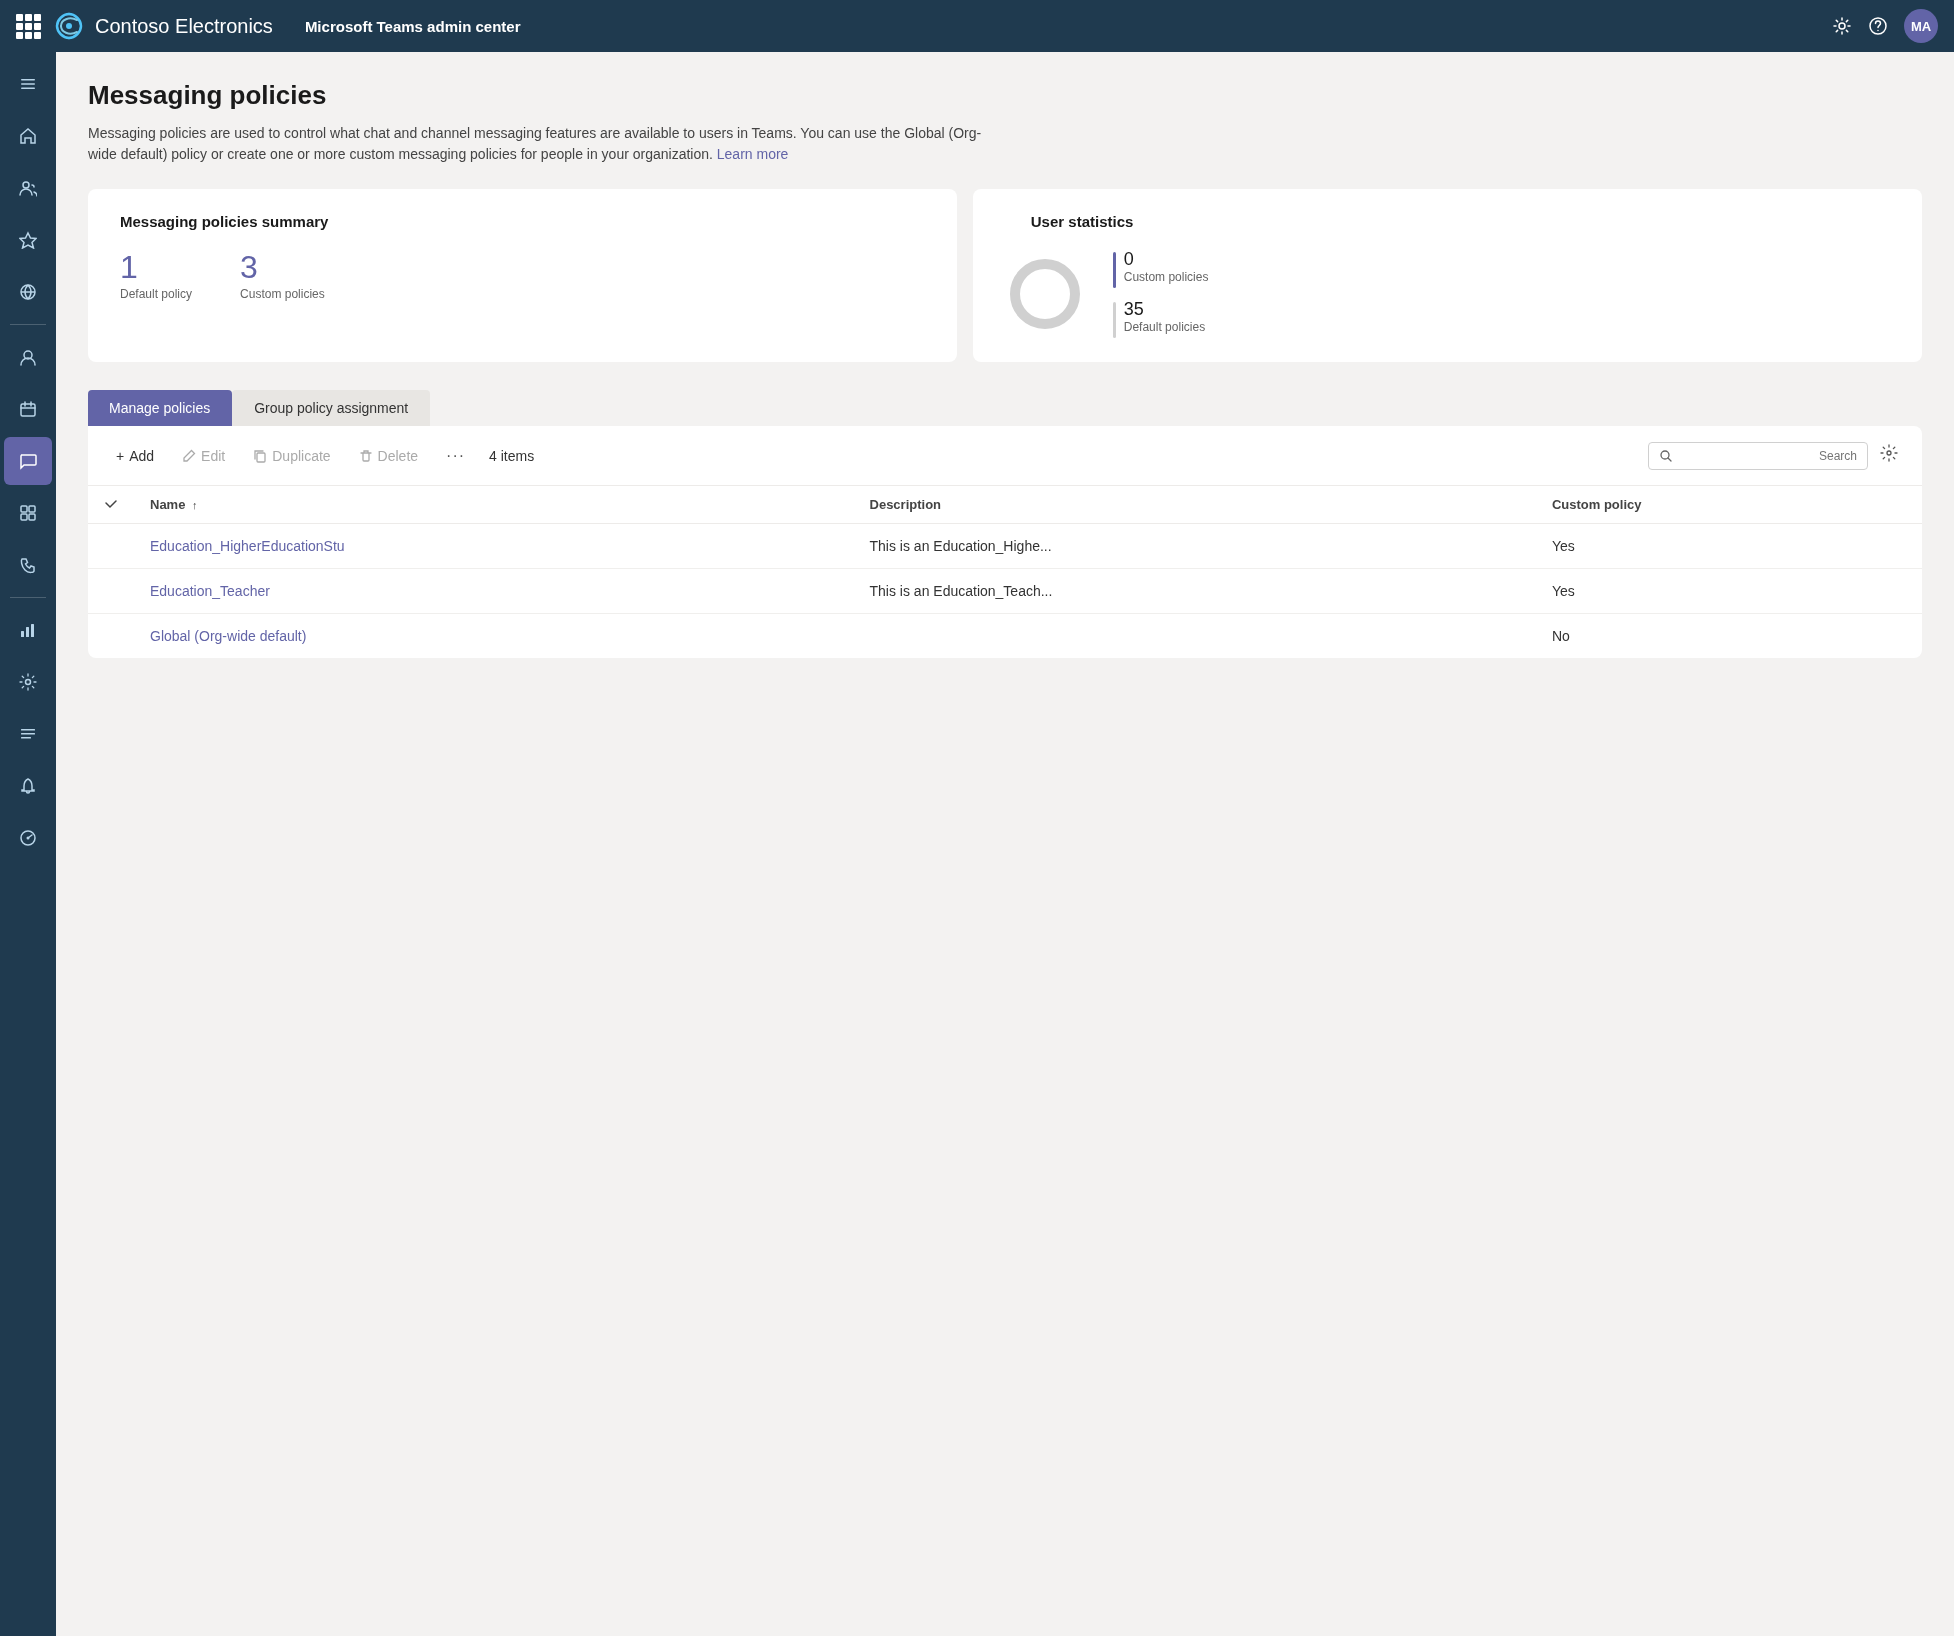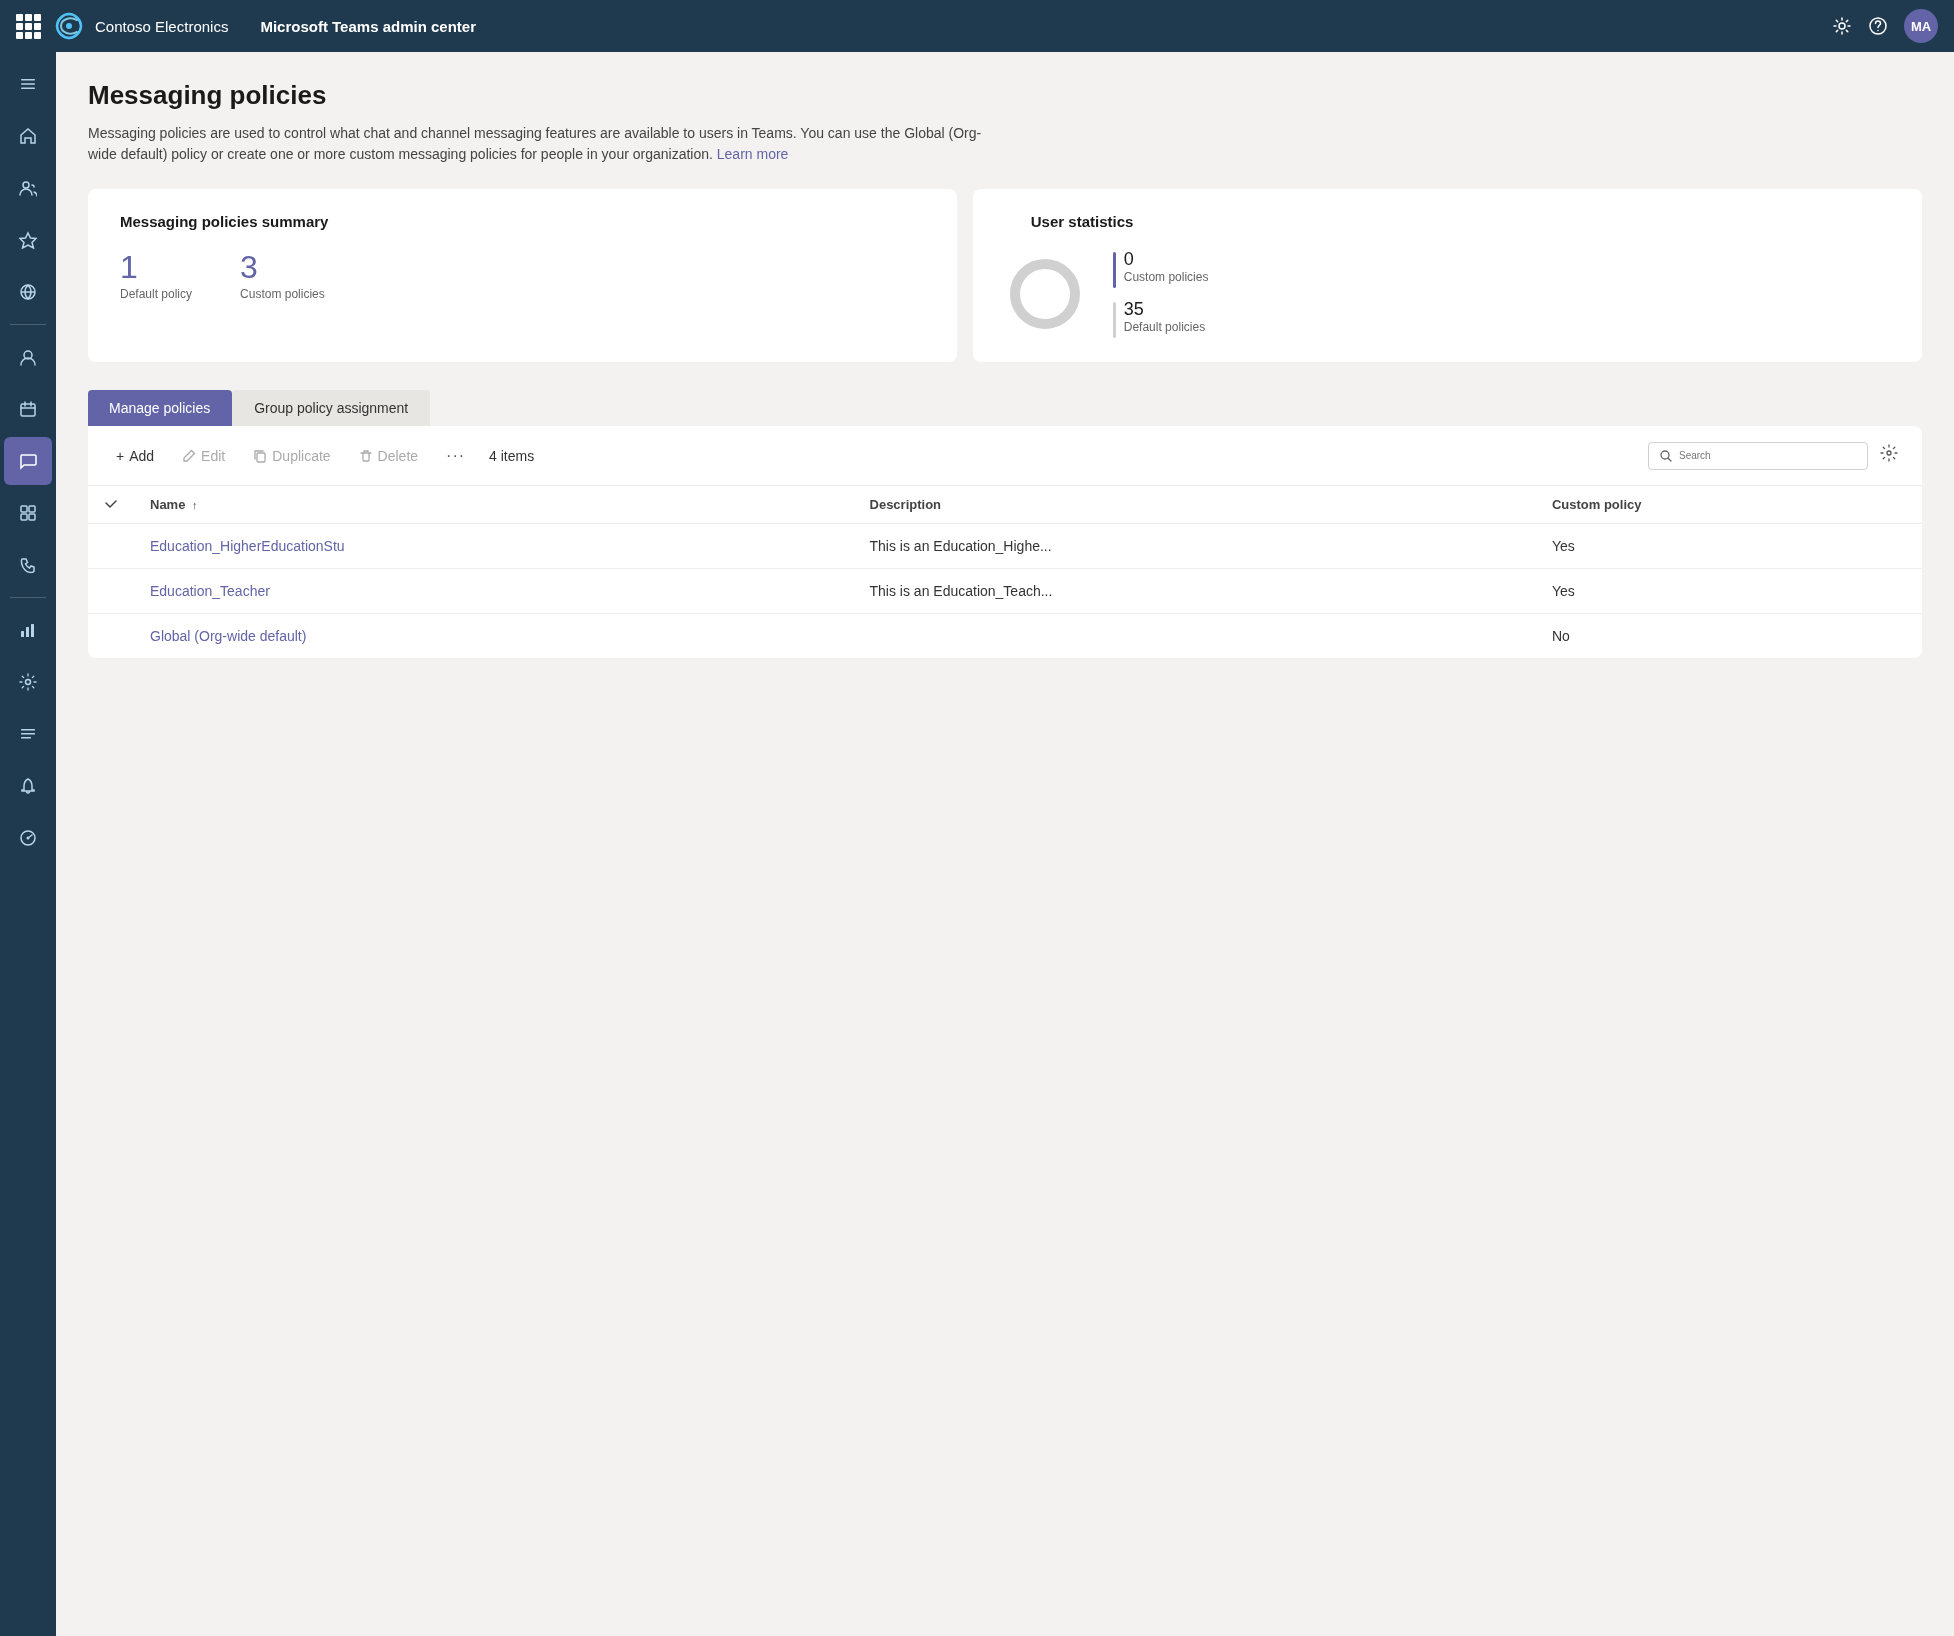--- a/index.html
+++ b/index.html
@@ -13,21 +13,21 @@
       align-items: center;
       padding: 0 16px;
       flex-shrink: 0;
       gap: 12px;
     }
     .topbar-logo-area {
       display: flex;
       align-items: center;
       gap: 10px;
       color: white;
-      font-size: 15px;
+      font-size: 20px;
       font-weight: 500;
     }
     .logo-icon {
       width: 32px;
       height: 32px;
       color: #4fc3f7;
     }
     .topbar-title {
       color: white;
       font-size: 15px;
@@ -310,23 +310,24 @@
       border: 1px solid #d0d0d0;
       border-radius: 4px;
       padding: 6px 10px;
       gap: 6px;
       background: white;
       width: 220px;
     }
     .search-box input {
       border: none;
       outline: none;
-      font-size: 10px;
+      font-size: 12px;
       flex: 1;
       background: transparent;
+      text-align: right;
     }
     .settings-btn {
       padding: 6px 8px;
       border: none;
       background: none;
       cursor: pointer;
       color: #555;
       font-size: 18px;
       border-radius: 4px;
     }

